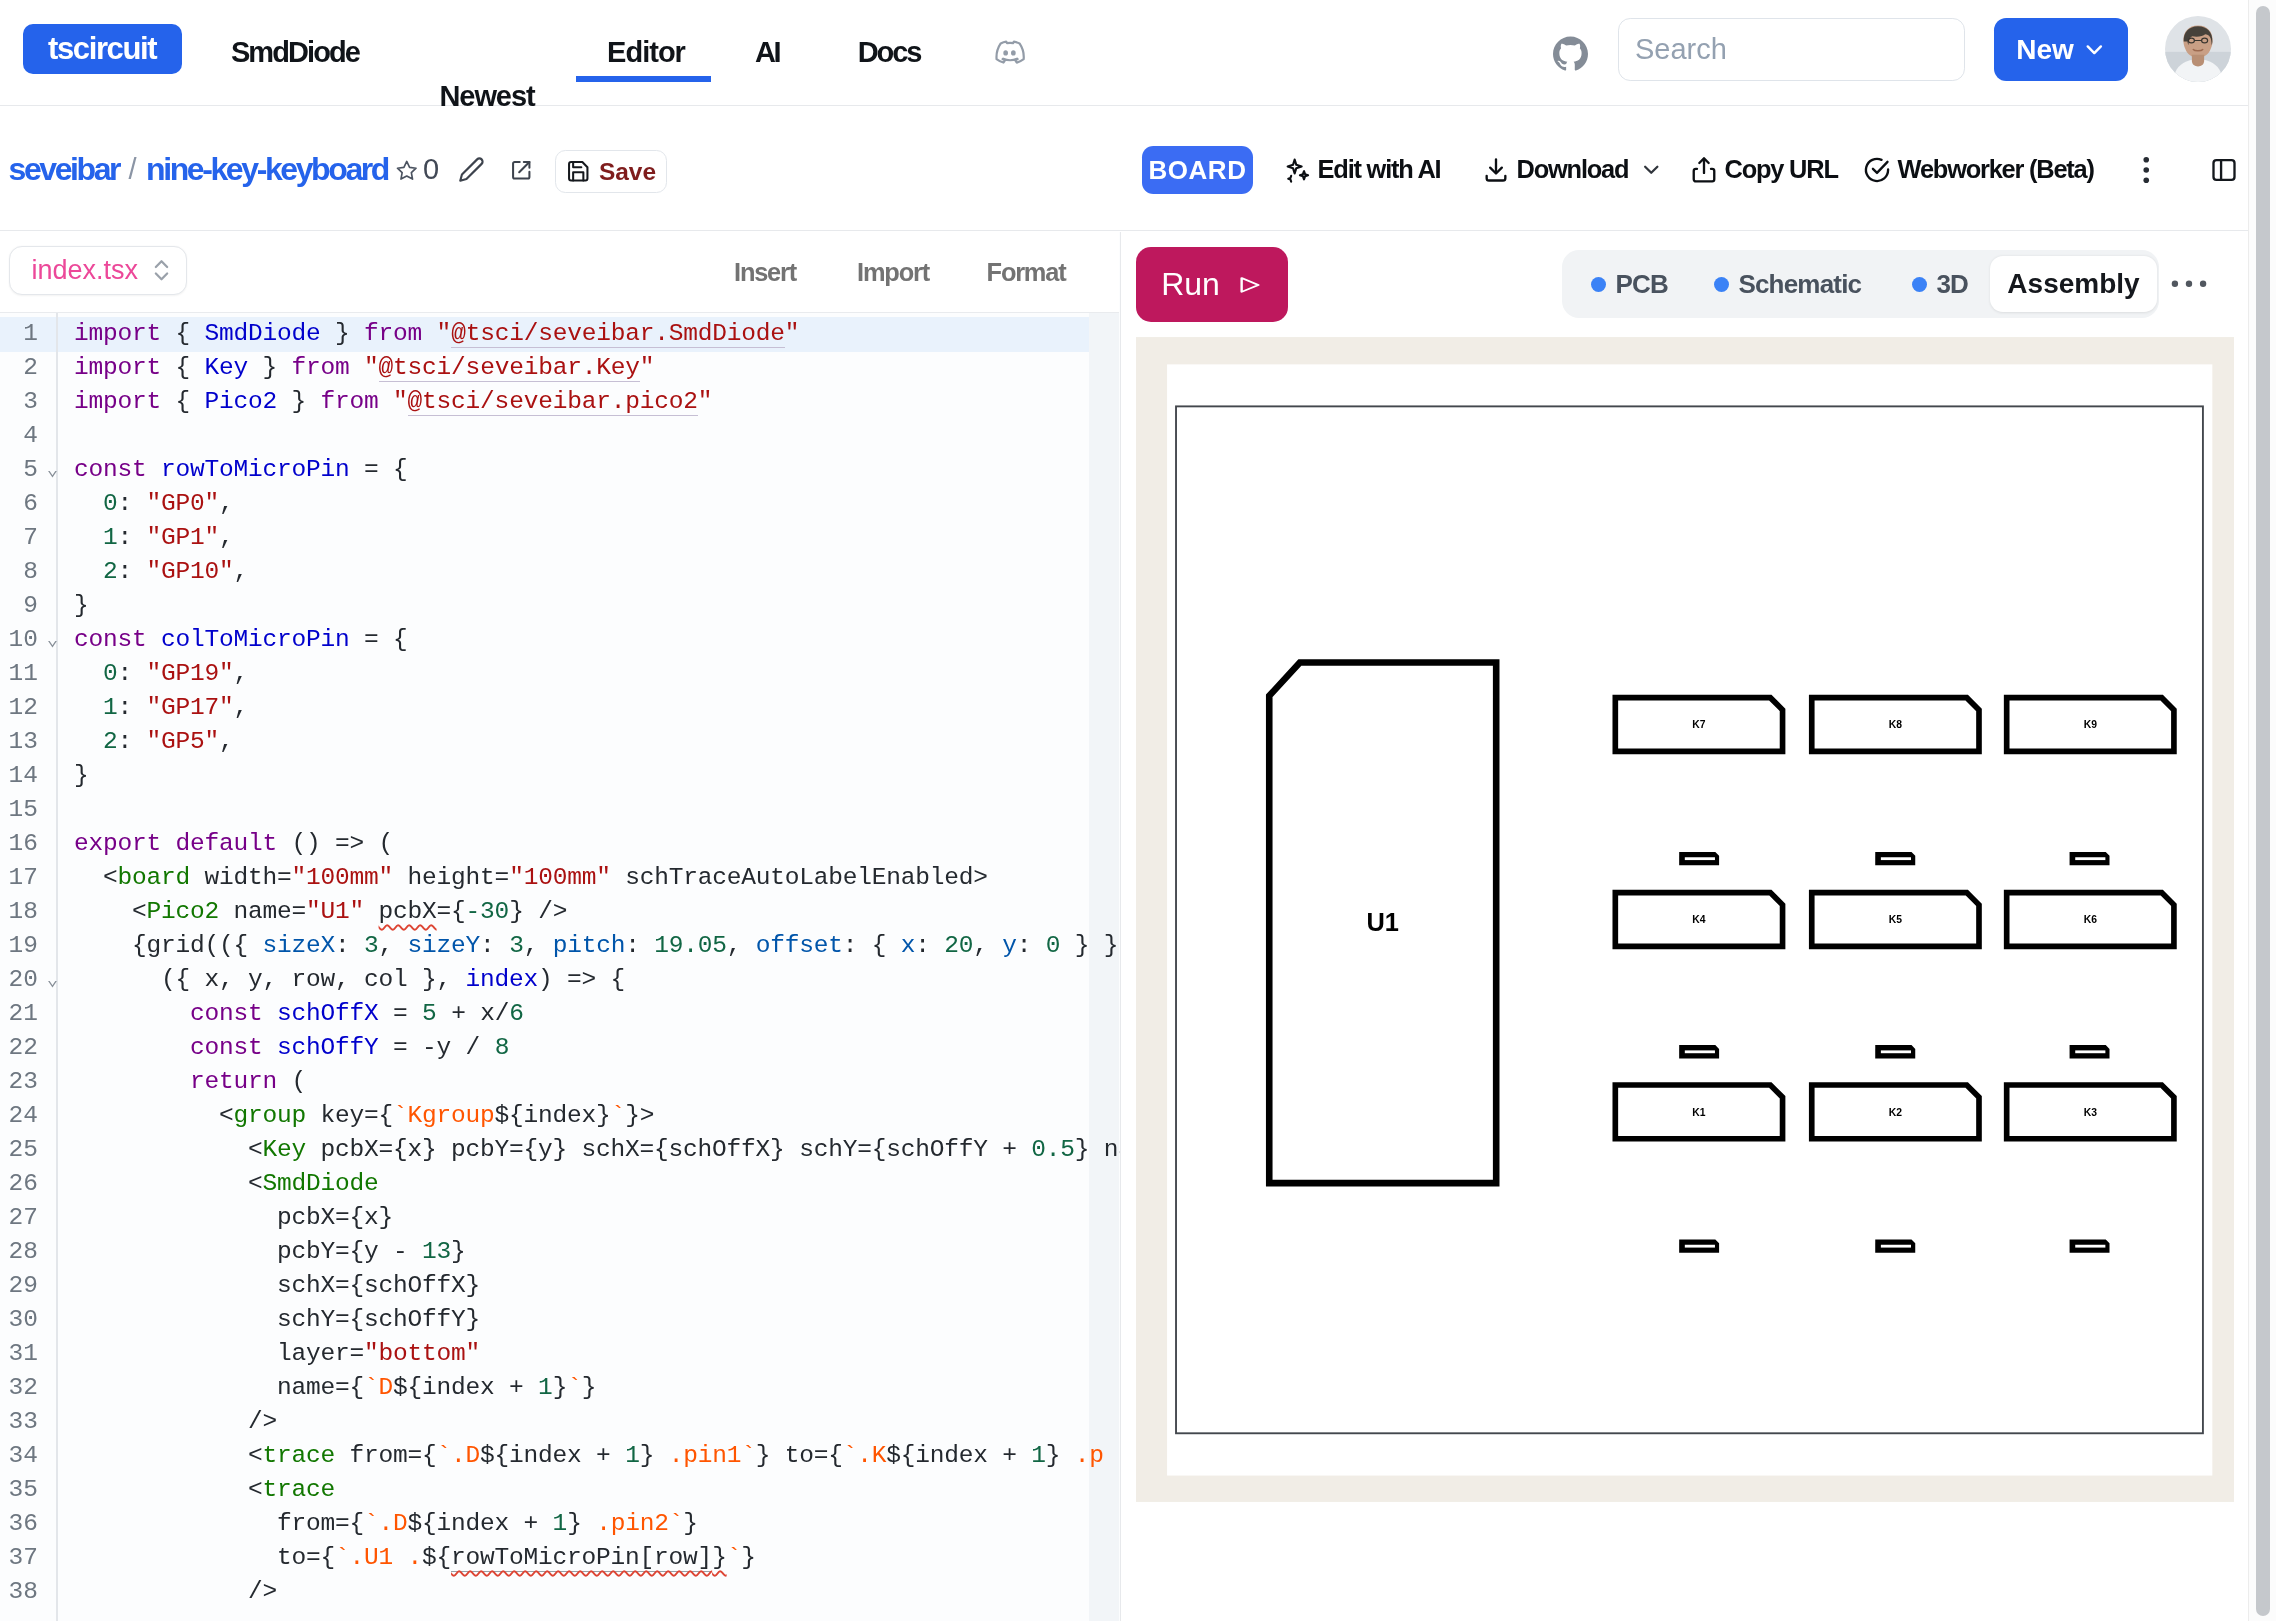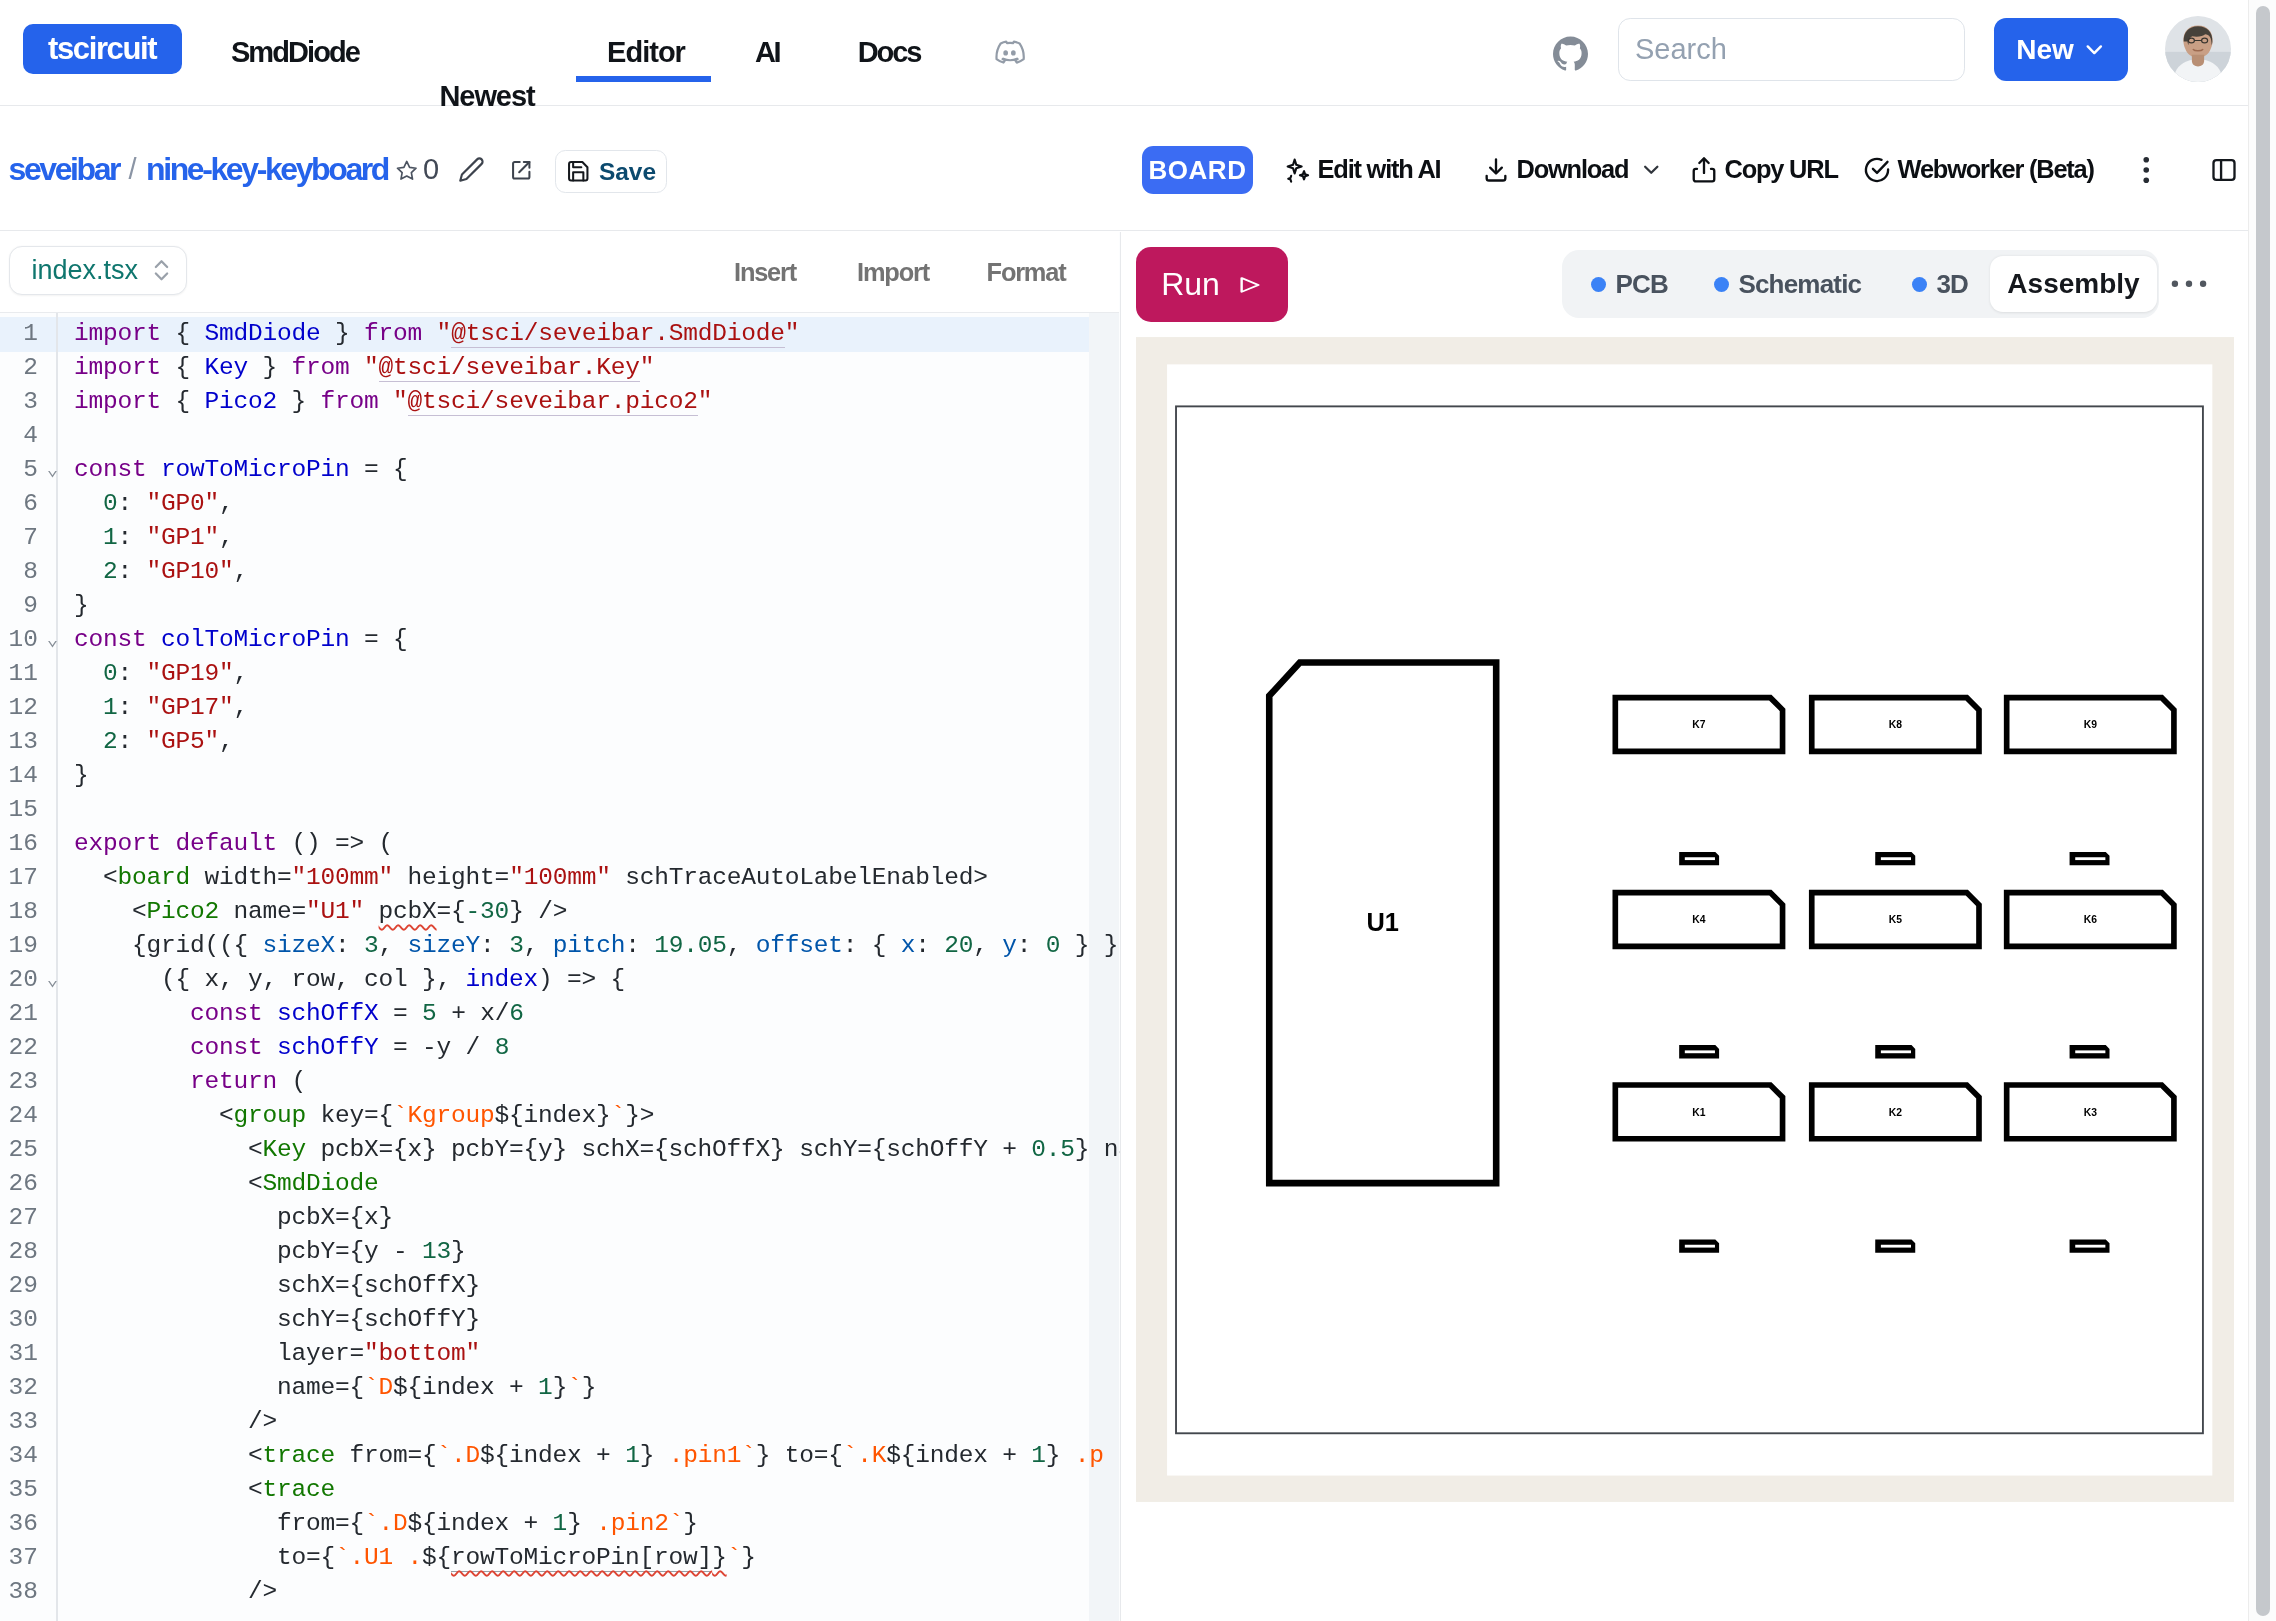--- a/index.html
+++ b/index.html
@@ -14,28 +14,28 @@
   #logo { left:22.6px; top:23.5px; width:159px; height:50px; background:#2563eb; border-radius:10px; color:#fff; font-weight:700; font-size:31px; display:flex; align-items:center; justify-content:center; letter-spacing:-1.4px; }
   .navitem { top:0; height:105px; display:flex; align-items:center; font-size:29px; font-weight:600; color:#101419; letter-spacing:-0.5px; }
   #editor-underline { left:576px; top:76px; width:135px; height:5.6px; background:#2563eb; }
   #search { left:1618px; top:18px; width:347px; height:63px; border:1.9px solid #dfe4ea; border-radius:12.2px; color:#94a1b1; font-size:29px; display:flex; align-items:center; padding-left:16px; }
   #newbtn { left:1994px; top:18px; width:134px; height:63px; background:#2563eb; border-radius:12.2px; color:#fff; font-size:28px; font-weight:600; display:flex; align-items:center; justify-content:center; gap:9.4px; }
   #avatar { left:2165px; top:16px; width:66px; height:66px; border-radius:50%; overflow:hidden; }
 
   
   #bar2 { left:0; top:108px; width:2277px; height:123px; background:#fff; border-bottom:1.9px solid #e7e9ec; }
   .crumb { font-size:32px; font-weight:700; color:#2563eb; letter-spacing:-2.4px; }
-  #savebtn { left:555px; top:41px; width:112px; height:43px; border:1.9px solid #e2e6eb; border-radius:10.4px; background:#fff; display:flex; align-items:center; justify-content:center; gap:8.5px; font-size:24.5px; font-weight:600; color:#0c4a6e; }
+  #savebtn { left:555px; top:41px; width:112px; height:43px; border:1.9px solid #e2e6eb; border-radius:10.4px; background:#fff; display:flex; align-items:center; justify-content:center; gap:8.5px; font-size:24.5px; font-weight:600; color:#7f1d1d; }
   #boardbtn { left:1142px; top:38px; width:111px; height:48px; background:#3b6cf3; border-radius:11.3px; color:#fff; font-size:26px; font-weight:700; letter-spacing:0.5px; display:flex; align-items:center; justify-content:center; }
   .act { top:0; height:123px; display:flex; align-items:center; gap:6.6px; font-size:25.4px; font-weight:600; color:#0c0f13; letter-spacing:-1.2px; }
 
   
   #edpanel { left:0; top:232px; width:1121px; height:1390px; background:#fcfdfe; border-right:1.9px solid #e7e9ec; overflow:hidden; }
   #edtoolbar { left:0; top:0; width:1119px; height:81px; background:#fff; border-bottom:1.9px solid #e9ebee; }
-  #filepill { left:9.4px; top:14px; width:178px; height:49px; background:#fff; border:1.9px solid #e4e7eb; border-radius:13px; box-shadow:0 0.9px 1.9px rgba(0,0,0,0.05); display:flex; align-items:center; padding-left:21px; gap:13px; font-size:27px; color:#0f766e; }
+  #filepill { left:9.4px; top:14px; width:178px; height:49px; background:#fff; border:1.9px solid #e4e7eb; border-radius:13px; box-shadow:0 0.9px 1.9px rgba(0,0,0,0.05); display:flex; align-items:center; padding-left:21px; gap:13px; font-size:27px; color:#ec4899; }
   .edmenu { top:0; height:81px; display:flex; align-items:center; font-size:25.4px; font-weight:600; color:#737373; letter-spacing:-1.2px; }
   #scrollstrip { left:1089px; top:81px; width:30px; height:1309px; background:#f2f5f8; }
   #activeline { left:0; top:85px; width:1090px; height:35px; background:#e9f2fc; }
   .kw { color:#770088; }
   .tag { color:#117700; }
   .def { color:#0000cc; }
   .prop { color:#0055aa; }
   .num { color:#116644; }
   .str { color:#aa1111; }
   .tpl { color:#ff5500; }

